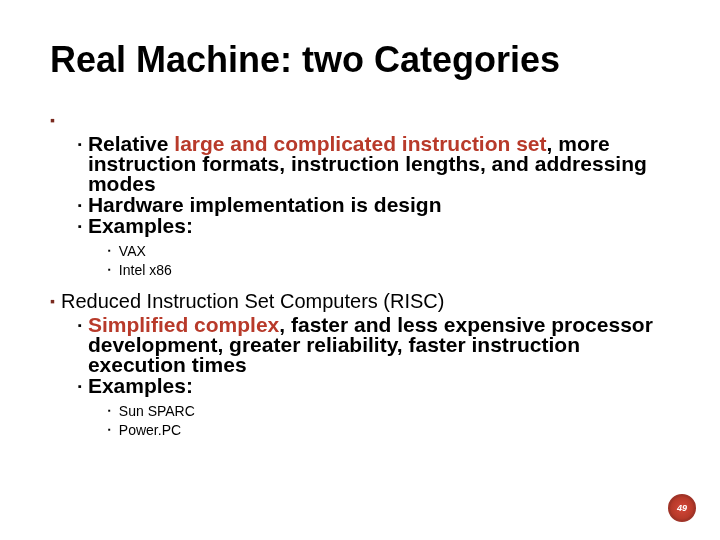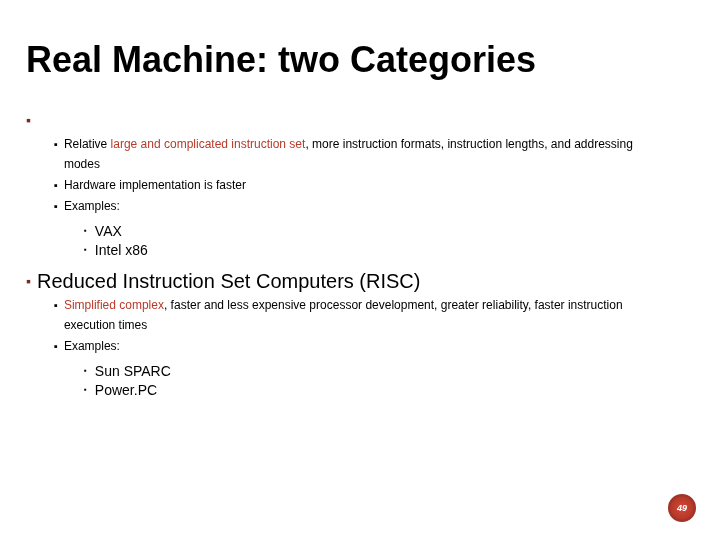--- a/index.html
+++ b/index.html
@@ -5,21 +5,21 @@
   * { margin: 0; padding: 0; box-sizing: border-box; }
   body {
     width: 720px;
     height: 540px;
     background: #ffffff;
     font-family: Arial, Helvetica, sans-serif;
     position: relative;
     overflow: hidden;
   }
   .slide {
-    padding: 40px 50px 20px 26px;
+    padding: 40px 50px 20px 50px;
   }
   .title {
     font-size: 36px;
     font-weight: bold;
     color: #000;
     margin-bottom: 28px;
     line-height: 1.1;
   }
   .level1 {
     margin-top: 10px;
@@ -48,23 +48,24 @@
     align-items: flex-start;
     margin-bottom: 1px;
   }
   .bullet2 {
     color: #000;
     font-size: 11px;
     margin-right: 6px;
     line-height: 20px;
   }
   .level2-text {
-    font-size: 12px;
+    font-size: 21px;
     color: #000;
     line-height: 20px;
+    font-weight: bold;
   }
   .level3 {
     margin-left: 58px;
     margin-top: 6px;
     margin-bottom: 10px;
   }
   .level3-item {
     display: flex;
     align-items: flex-start;
     margin-bottom: 1px;
@@ -113,21 +114,21 @@
     <div class="level1-item">
       <span class="bullet1">▪</span>
     </div>
     <div class="level2">
       <div class="level2-item">
         <span class="bullet2">▪</span>
         <span class="level2-text"><span>Relative </span><span class="accent">large and complicated instruction set</span><span>, more instruction formats, instruction lengths, and addressing modes</span></span>
       </div>
       <div class="level2-item">
         <span class="bullet2">▪</span>
-        <span class="level2-text"><span>Hardware implementation is faster</span></span>
+        <span class="level2-text"><span>Hardware implementation is design</span></span>
       </div>
       <div class="level2-item">
         <span class="bullet2">▪</span>
         <span class="level2-text"><span>Examples:</span></span>
       </div>
     </div>
     <div class="level3">
       <div class="level3-item">
         <span class="bullet3">▪</span>
         <span class="level3-text">VAX</span>

